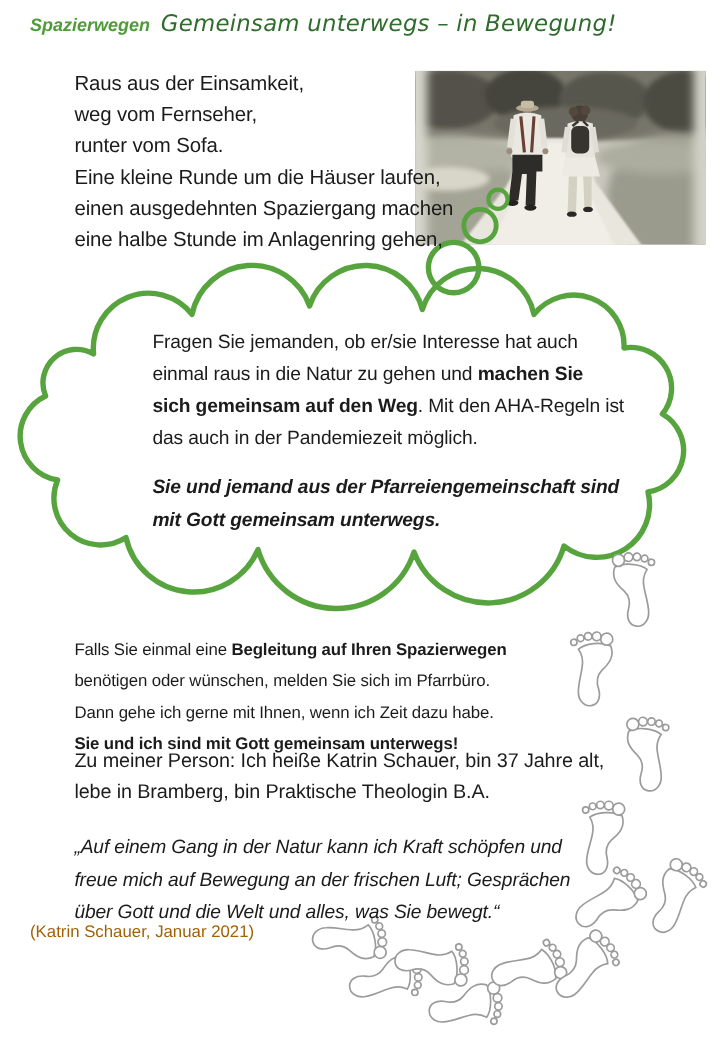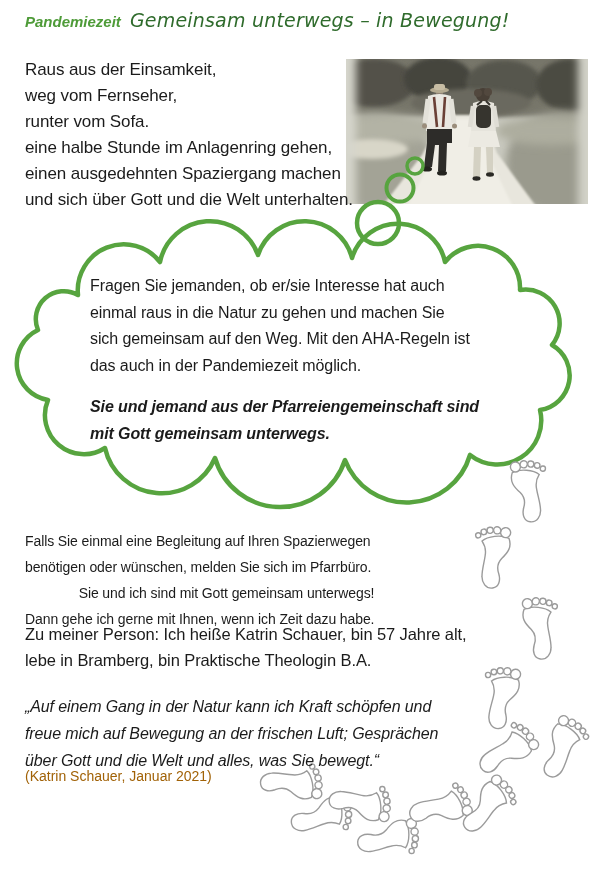--- a/index.html
+++ b/index.html
@@ -10,37 +10,37 @@
   .kicker{font-family:"Liberation Sans",sans-serif;font-style:italic;font-weight:700;
           font-size:15px;color:#4e9b38;}
   .title{font-family:"DejaVu Sans",sans-serif;font-style:italic;font-weight:400;
          font-size:19px;color:#2f6b2c;letter-spacing:.2px;}
   
   .photo{position:absolute;left:346px;top:59px;width:242px;height:145px;z-index:1;overflow:hidden;}
   
   .deco{position:absolute;left:0;top:0;z-index:2;pointer-events:none;}
   
   .tb{position:absolute;color:#1b1b1b;z-index:3;}
-  .ln{white-space:nowrap;}
-  .b{font-weight:400;text-align:right;}
+  .ln{white-space:nowrap;margin-left:37px;}
+  .b{font-weight:700;}
   #intro{left:25px;top:57px;font-size:17px;line-height:26px;letter-spacing:-.1px;}
   #bubble1{left:90px;top:273px;font-size:16px;line-height:26.5px;letter-spacing:-.1px;}
   #bubble2{left:90px;top:393px;font-size:16px;line-height:27px;font-weight:700;letter-spacing:-.1px;font-style:italic;}
   #offer{left:25px;top:528px;font-size:14px;line-height:26px;letter-spacing:-.1px;}
   #person{left:25px;top:621px;font-size:16.5px;line-height:26px;letter-spacing:-.1px;}
   #quote{left:25px;top:693px;font-size:16px;line-height:27px;font-style:italic;letter-spacing:-.1px;}
   #attribution{left:25px;top:768px;font-size:14px;color:#a16207;}
 </style>
 </head>
 <body>
 
 <div class="page">
 
   <div class="hdr">
-    <span class="kicker">Pandemiezeit</span>
+    <span class="kicker">Spazierwegen</span>
     <span class="title">Gemeinsam unterwegs – in Bewegung!</span>
   </div>
 
   <div class="photo">
     <svg viewBox="0 0 242 145" width="242" height="145" aria-hidden="true">
       <defs>
         <filter id="fb1" x="-30%" y="-30%" width="160%" height="160%">
             <feGaussianBlur stdDeviation="1"></feGaussianBlur>
           </filter>
         <filter id="fb2" x="-40%" y="-40%" width="180%" height="180%">
@@ -129,45 +129,45 @@
       <use href="#foot" transform="translate(535 632) rotate(8)"></use>
       <use href="#foot" transform="translate(498 561) rotate(-8) scale(-1 1)"></use>
       <use href="#foot" transform="translate(524 495) rotate(6)"></use>
     </g>
   </svg>
 
   <div class="tb" id="intro">
     <div class="ln">Raus aus der Einsamkeit,</div>
     <div class="ln">weg vom Fernseher,</div>
     <div class="ln">runter vom Sofa.</div>
+    <div class="ln">Eine kleine Runde um die Häuser laufen,</div>
+    <div class="ln">einen ausgedehnten Spaziergang machen</div>
     <div class="ln">eine halbe Stunde im Anlagenring gehen,</div>
-    <div class="ln">einen ausgedehnten Spaziergang machen</div>
-    <div class="ln">und sich über Gott und die Welt unterhalten.</div>
   </div>
 
   <div class="tb" id="bubble1">
     <div class="ln"><span>Fragen Sie jemanden, ob er/sie Interesse hat auch</span></div>
     <div class="ln"><span>einmal raus in die Natur zu gehen und </span><span class="b">machen Sie</span></div>
     <div class="ln"><span class="b">sich gemeinsam auf den Weg</span><span>. Mit den AHA-Regeln ist</span></div>
     <div class="ln"><span>das auch in der Pandemiezeit möglich.</span></div>
   </div>
   <div class="tb" id="bubble2">
     <div class="ln">Sie und jemand aus der Pfarreiengemeinschaft sind</div>
     <div class="ln">mit Gott gemeinsam unterwegs.</div>
   </div>
 
   <div class="tb" id="offer">
     <div class="ln"><span>Falls Sie einmal eine </span><span class="b">Begleitung auf Ihren Spazierwegen</span></div>
     <div class="ln">benötigen oder wünschen, melden Sie sich im Pfarrbüro.</div>
+    <div class="ln">Dann gehe ich gerne mit Ihnen, wenn ich Zeit dazu habe.</div>
     <div class="ln b">Sie und ich sind mit Gott gemeinsam unterwegs!</div>
-    <div class="ln">Dann gehe ich gerne mit Ihnen, wenn ich Zeit dazu habe.</div>
   </div>
 
   <div class="tb" id="person">
-    <div class="ln">Zu meiner Person: Ich heiße Katrin Schauer, bin 57 Jahre alt,</div>
+    <div class="ln">Zu meiner Person: Ich heiße Katrin Schauer, bin 37 Jahre alt,</div>
     <div class="ln">lebe in Bramberg, bin Praktische Theologin B.A.</div>
   </div>
 
   <div class="tb" id="quote">
     <div class="ln">„Auf einem Gang in der Natur kann ich Kraft schöpfen und</div>
     <div class="ln">freue mich auf Bewegung an der frischen Luft; Gesprächen</div>
     <div class="ln">über Gott und die Welt und alles, was Sie bewegt.“</div>
   </div>
   <div class="tb" id="attribution">(Katrin Schauer, Januar 2021)</div>
 

